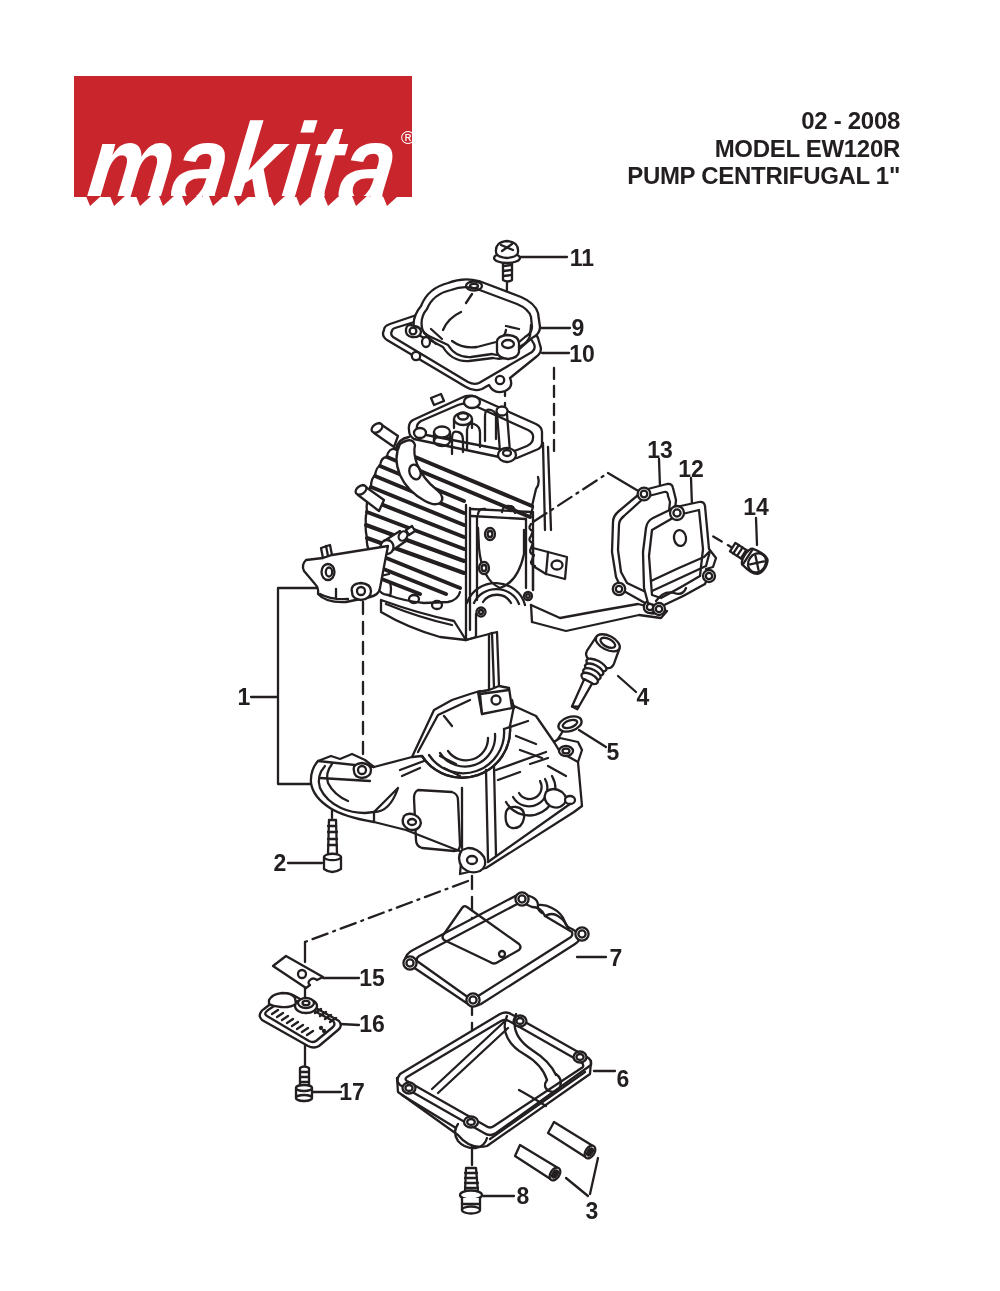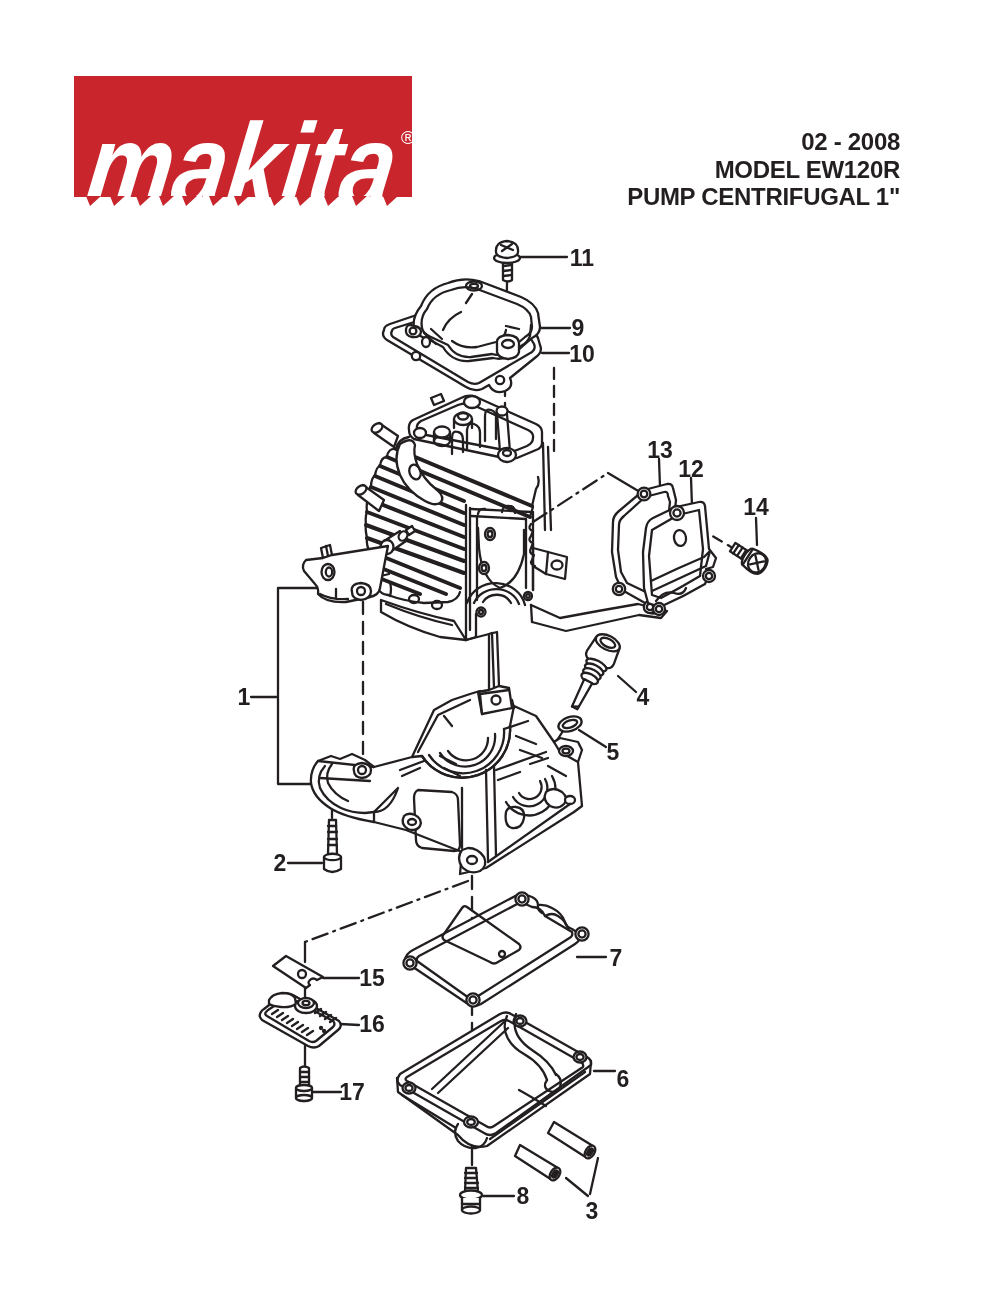--- a/index.html
+++ b/index.html
@@ -1,16 +1,16 @@
 <!DOCTYPE html>
 <html><head>
 <meta charset="utf-8">
 <style>
 html,body{margin:0;padding:0;background:#fff;width:1000px;height:1291px;overflow:hidden}
-.hdr{position:absolute;right:100px;top:128px;text-align:right;
+.hdr{position:absolute;right:100px;top:107px;text-align:right;
  font:bold 24px/27.5px "Liberation Sans",sans-serif;color:#231f20;letter-spacing:-0.3px}
 svg text.lb{font:600 23px "Liberation Sans",sans-serif;fill:#231f20}
 svg .s{stroke:#231f20;stroke-width:2.3;fill:none;stroke-linecap:round;stroke-linejoin:round}
 svg .sw{stroke:#231f20;stroke-width:2.3;fill:#fff;stroke-linecap:round;stroke-linejoin:round}
 </style>
 </head>
 <body>
 <div class="hdr">02 - 2008<br>MODEL EW120R<br>PUMP CENTRIFUGAL 1"</div>
 
 <svg width="1000" height="1291" style="position:absolute;left:0;top:0">

